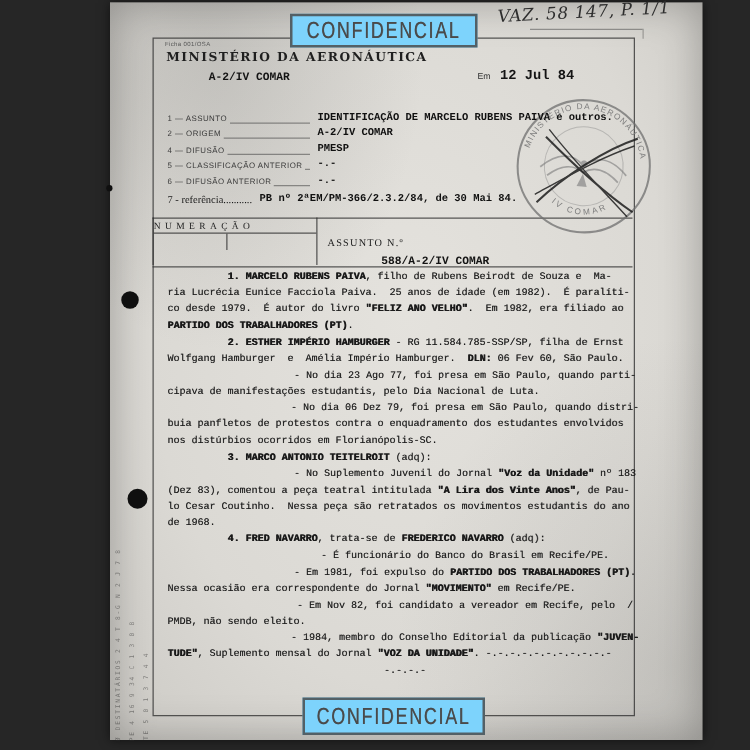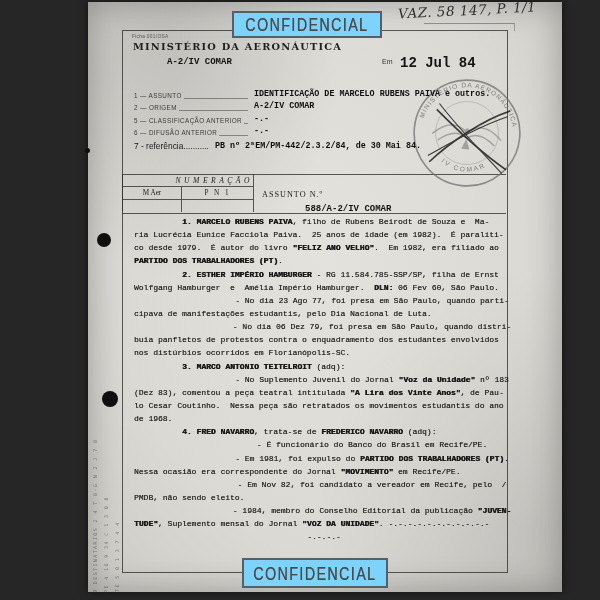--- a/index.html
+++ b/index.html
@@ -37,39 +37,39 @@
     font-style:italic;font-size:13.5px;color:#2e2e2e;transform:rotate(-3deg);
     letter-spacing:.5px;white-space:nowrap;}
 
   
   .ficha{position:absolute;left:132px;top:34px;font-size:4.8px;letter-spacing:.3px;color:#555;}
   .ministry{position:absolute;left:133px;top:41px;font-family:"DejaVu Serif",serif;
     font-weight:bold;font-size:9.8px;letter-spacing:1.2px;color:#1f1f1f;white-space:nowrap;}
   .tw{font-family:"Liberation Mono",monospace;font-weight:bold;color:#141414;white-space:nowrap;}
   .unit{position:absolute;left:167px;top:57px;font-size:9px;}
   .emlbl{position:absolute;left:382px;top:58px;font-size:7px;color:#333;}
-  .hdate{position:absolute;left:400px;top:55px;font-size:14px;}
+  .hdate{position:absolute;left:400px;top:55px;font-size:11px;}
 
   
   #fields{position:absolute;left:134px;top:86px;width:372px;}
   .frow{display:flex;align-items:flex-end;height:12.6px;}
   .fl{display:flex;align-items:flex-end;width:114px;flex:none;}
   .lbl{font-size:6.3px;letter-spacing:.4px;color:#3a3a3a;white-space:nowrap;}
   .lead{flex:1;border-bottom:.8px solid rgba(70,70,70,.55);margin-left:2px;height:1px;}
   .fv{font-family:"Liberation Mono",monospace;font-weight:bold;font-size:8.4px;
     color:#101010;margin-left:6px;white-space:pre;}
   .frow7{margin-top:2.5px;}
-  .f7lbl{font-family:Liberation Sans, sans-serif;font-size:8.4px;color:#1a1a1a;white-space:pre;margin-top:16px;}
+  .f7lbl{font-family:Liberation Serif, serif;font-size:8.4px;color:#1a1a1a;white-space:pre;margin-top:16px;}
 
   
   .numtable{position:absolute;left:122px;top:174px;width:130px;height:38px;
     border-left:1.2px solid rgba(46,46,46,.78);border-right:1.2px solid rgba(46,46,46,.78);
     display:grid;grid-template-rows:13px 12.5px 12.5px;}
   .numtitle{font-family:"Liberation Serif",serif;font-size:7.6px;letter-spacing:3.5px;
-    text-align:right;color:#222;border-bottom:1.2px solid rgba(46,46,46,.78);line-height:13px;font-style:italic;}
+    text-align:left;color:#222;border-bottom:1.2px solid rgba(46,46,46,.78);line-height:13px;}
   .numrow{display:grid;grid-template-columns:58px 1fr;}
   .numrow.mid{border-bottom:1.2px solid rgba(46,46,46,.78);}
   .numcell{font-family:"Liberation Serif",serif;font-size:7.2px;text-align:center;
     color:#222;line-height:12px;}
   .numcell.r{border-left:1.2px solid rgba(46,46,46,.78);letter-spacing:2px;}
   .informe-label{position:absolute;left:262px;top:190px;font-family:"Liberation Serif",serif;
     font-size:8.2px;letter-spacing:1px;color:#222;}
   .informe-value{position:absolute;left:305px;top:204px;font-size:9px;}
 
   
@@ -161,44 +161,47 @@
       </div>
       <div class="frow">
         <span class="fl">
           <span class="lbl">2 — ORIGEM</span>
           <span class="lead"></span>
         </span>
         <span class="fv">A-2/IV COMAR</span>
       </div>
       <div class="frow">
         <span class="fl">
+          <span class="lbl">4 — DIFUSÃO</span>
+          <span class="lead"></span>
+        </span>
+        <span class="fv">PMESP</span>
+      </div>
+      <div class="frow">
+        <span class="fl">
           <span class="lbl">5 — CLASSIFICAÇÃO ANTERIOR</span>
           <span class="lead"></span>
         </span>
         <span class="fv">-.-</span>
       </div>
       <div class="frow">
         <span class="fl">
           <span class="lbl">6 — DIFUSÃO ANTERIOR</span>
           <span class="lead"></span>
         </span>
         <span class="fv">-.-</span>
       </div>
       <div class="frow frow7">
         <span class="f7lbl">7 - referência...........</span>
-        <span class="fv">PB nº 2ªEM/PM-442/2.3.2/84, de 30 Mai 84.</span>
+        <span class="fv">PB nº 2ªEM/PM-366/2.3.2/84, de 30 Mai 84.</span>
       </div>
     </div>
 
   <div class="numtable">
     <div class="numtitle">NUMERAÇÃO</div>
-    <div class="numrow mid">
-      <div class="numcell">M Aer</div>
-      <div class="numcell r">P N 1</div>
-    </div>
     <div class="numrow">
       <div class="numcell"></div>
       <div class="numcell r"></div>
     </div>
   </div>
   <div class="informe-label">ASSUNTO N.º</div>
   <div class="tw informe-value">588/A-2/IV COMAR</div>
 
   <div id="body"><div class="bl in1"><b>1. MARCELO RUBENS PAIVA</b><span>, filho de Rubens Beirodt de Souza e  Ma-</span></div><div class="bl "><span>ria Lucrécia Eunice Facciola Paiva.  25 anos de idade (em 1982).  É paralíti-</span></div><div class="bl "><span>co desde 1979.  É autor do livro </span><b>"FELIZ ANO VELHO"</b><span>.  Em 1982, era filiado ao</span></div><div class="bl "><b>PARTIDO DOS TRABALHADORES (PT)</b><span>.</span></div><div class="bl in1"><b>2. ESTHER IMPÉRIO HAMBURGER</b><span> - RG 11.584.785-SSP/SP, filha de Ernst</span></div><div class="bl "><span>Wolfgang Hamburger  e  Amélia Império Hamburger.  </span><b>DLN:</b><span> 06 Fev 60, São Paulo.</span></div><div class="bl in2"><span>- No dia 23 Ago 77, foi presa em São Paulo, quando parti-</span></div><div class="bl "><span>cipava de manifestações estudantis, pelo Dia Nacional de Luta.</span></div><div class="bl in2"><span>- No dia 06 Dez 79, foi presa em São Paulo, quando distri-</span></div><div class="bl "><span>buia panfletos de protestos contra o enquadramento dos estudantes envolvidos</span></div><div class="bl "><span>nos distúrbios ocorridos em Florianópolis-SC.</span></div><div class="bl in1"><b>3. MARCO ANTONIO TEITELROIT</b><span> (adq):</span></div><div class="bl in2"><span>- No Suplemento Juvenil do Jornal </span><b>"Voz da Unidade"</b><span> nº 183</span></div><div class="bl "><span>(Dez 83), comentou a peça teatral intitulada </span><b>"A Lira dos Vinte Anos"</b><span>, de Pau-</span></div><div class="bl "><span>lo Cesar Coutinho.  Nessa peça são retratados os movimentos estudantis do ano</span></div><div class="bl "><span>de 1968.</span></div><div class="bl in1"><b>4. FRED NAVARRO</b><span>, trata-se de </span><b>FREDERICO NAVARRO</b><span> (adq):</span></div><div class="bl in2"><span>- É funcionário do Banco do Brasil em Recife/PE.</span></div><div class="bl in2"><span>- Em 1981, foi expulso do </span><b>PARTIDO DOS TRABALHADORES (PT)</b><span>.</span></div><div class="bl "><span>Nessa ocasião era correspondente do Jornal </span><b>"MOVIMENTO"</b><span> em Recife/PE.</span></div><div class="bl in2"><span>- Em Nov 82, foi candidato a vereador em Recife, pelo  /</span></div><div class="bl "><span>PMDB, não sendo eleito.</span></div><div class="bl in2"><span>- 1984, membro do Conselho Editorial da publicação </span><b>"JUVEN-</b></div><div class="bl "><b>TUDE"</b><span>, Suplemento mensal do Jornal </span><b>"VOZ DA UNIDADE"</b><span>. -.-.-.-.-.-.-.-.-.-.-</span></div><div class="bl c"><span>-.-.-.-</span></div></div>
 

